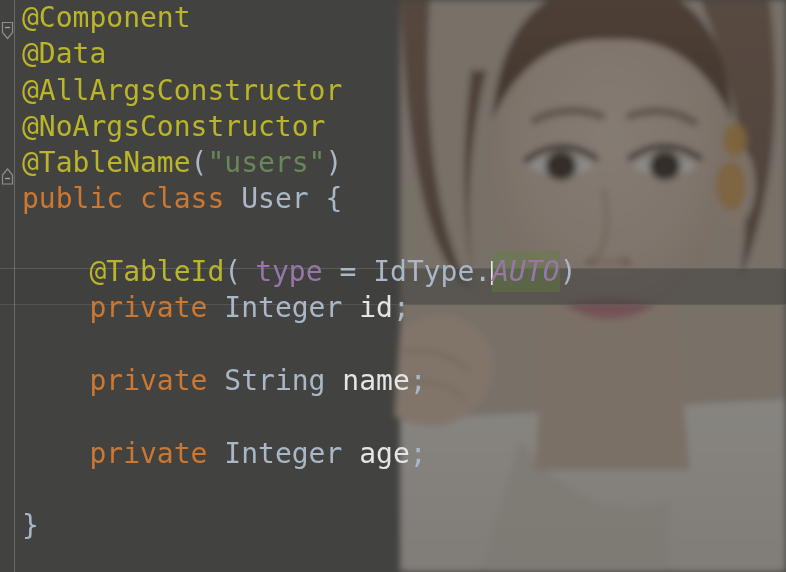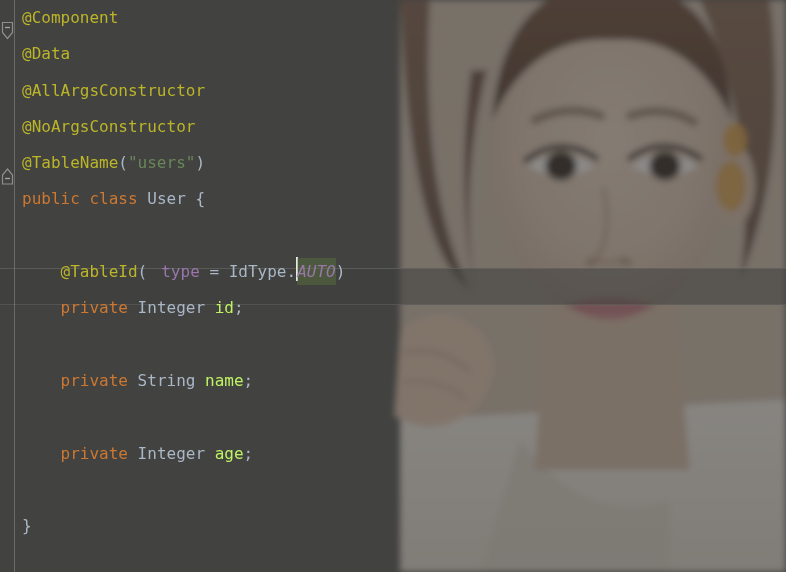--- a/index.html
+++ b/index.html
@@ -51,21 +51,21 @@
     width: 15px;
     height: 20px;
   }
 
   
   #code {
     position: absolute;
     left: 0; top: 0;
     width: 786px;
     height: 572px;
-    font-size: 16px;
+    font-size: 28px;
     line-height: 36.3px;
     white-space: pre;
   }
   .line {
     position: relative;
     height: 36.3px;
     padding-left: 22px;
     box-sizing: border-box;
   }
   .line-inner { display: inline; }
@@ -83,21 +83,21 @@
     box-sizing: border-box;
     pointer-events: none;
   }
 
   
   .tok-annotation { color: #bbb529; }
   .tok-keyword    { color: #cc7832; text-align: center; }
   .tok-type       { color: #a9b7c6; }
   .tok-plain      { color: #a9b7c6; }
   .tok-string     { color: #6a8759; }
-  .tok-field      { color: #bef264; }
+  .tok-field      { color: #e5e5e5; }
   .tok-param      { color: #9876aa; margin-left: 14px; }
   .tok-punct      { color: #a9b7c6; }
 
   
   .completion-hint {
     color: #9876aa;
     font-style: italic;
     background: rgba(95,130,60,0.38);
     padding: 4px 0;
   }

